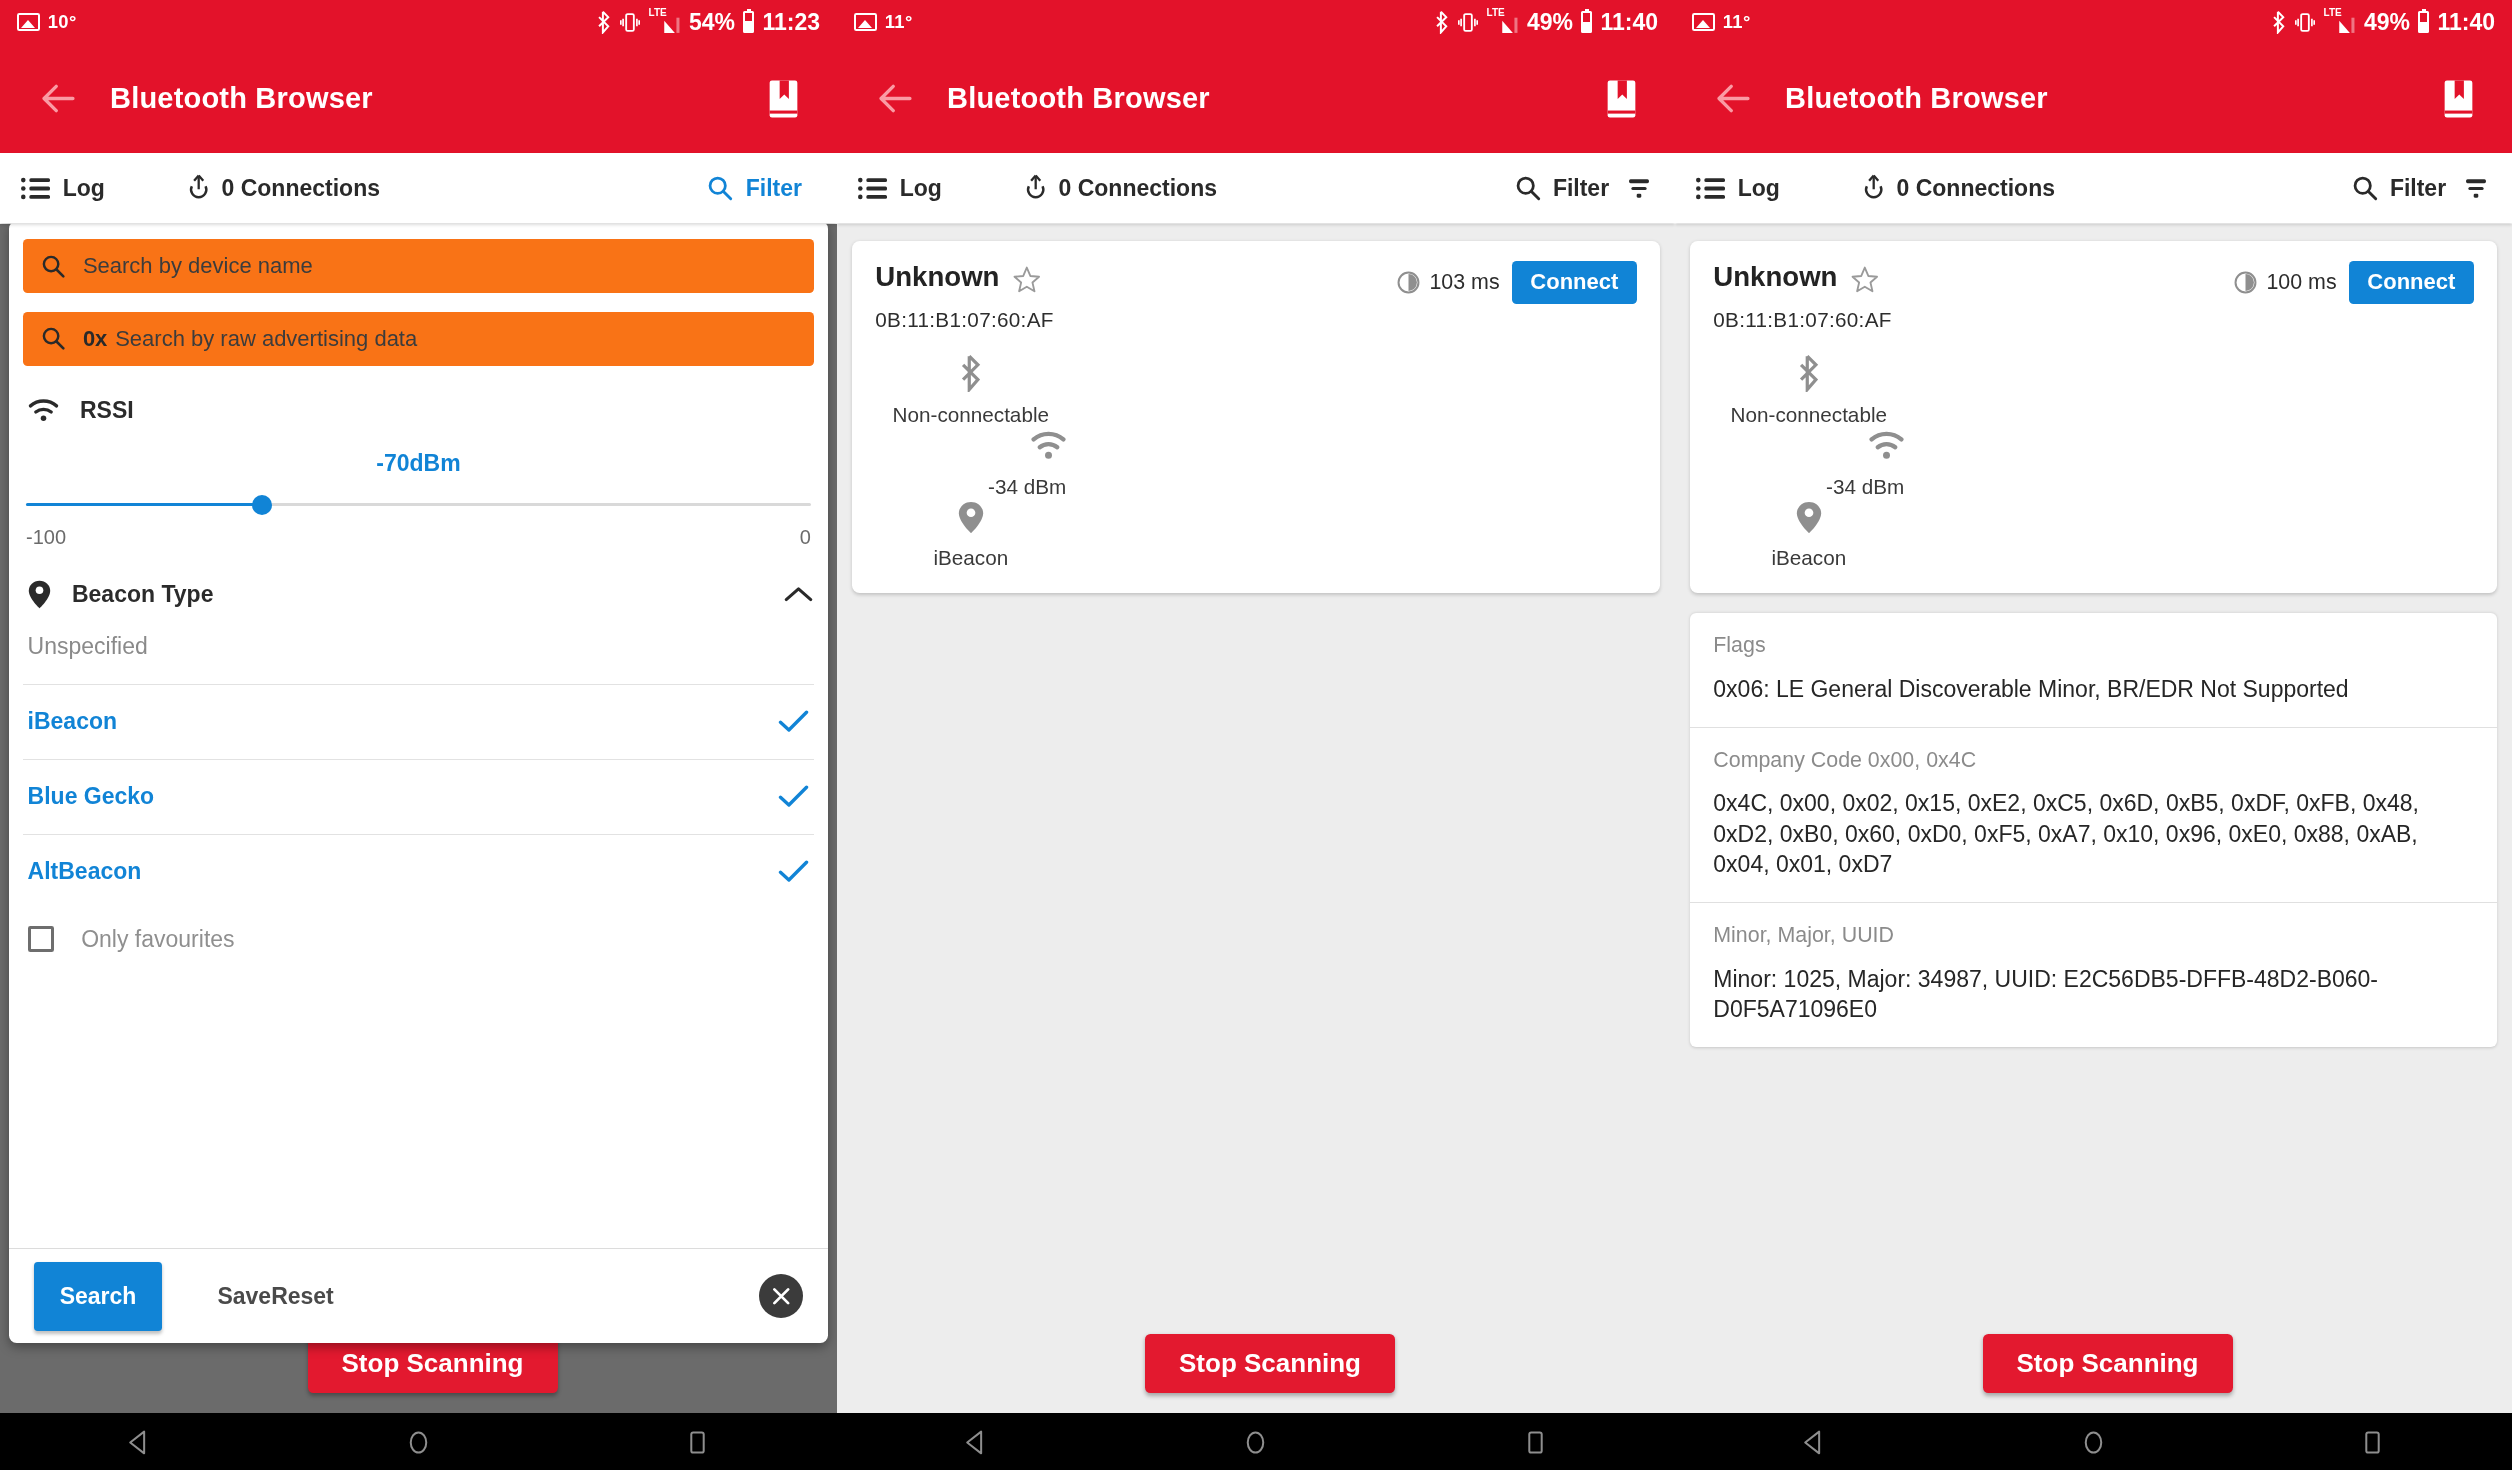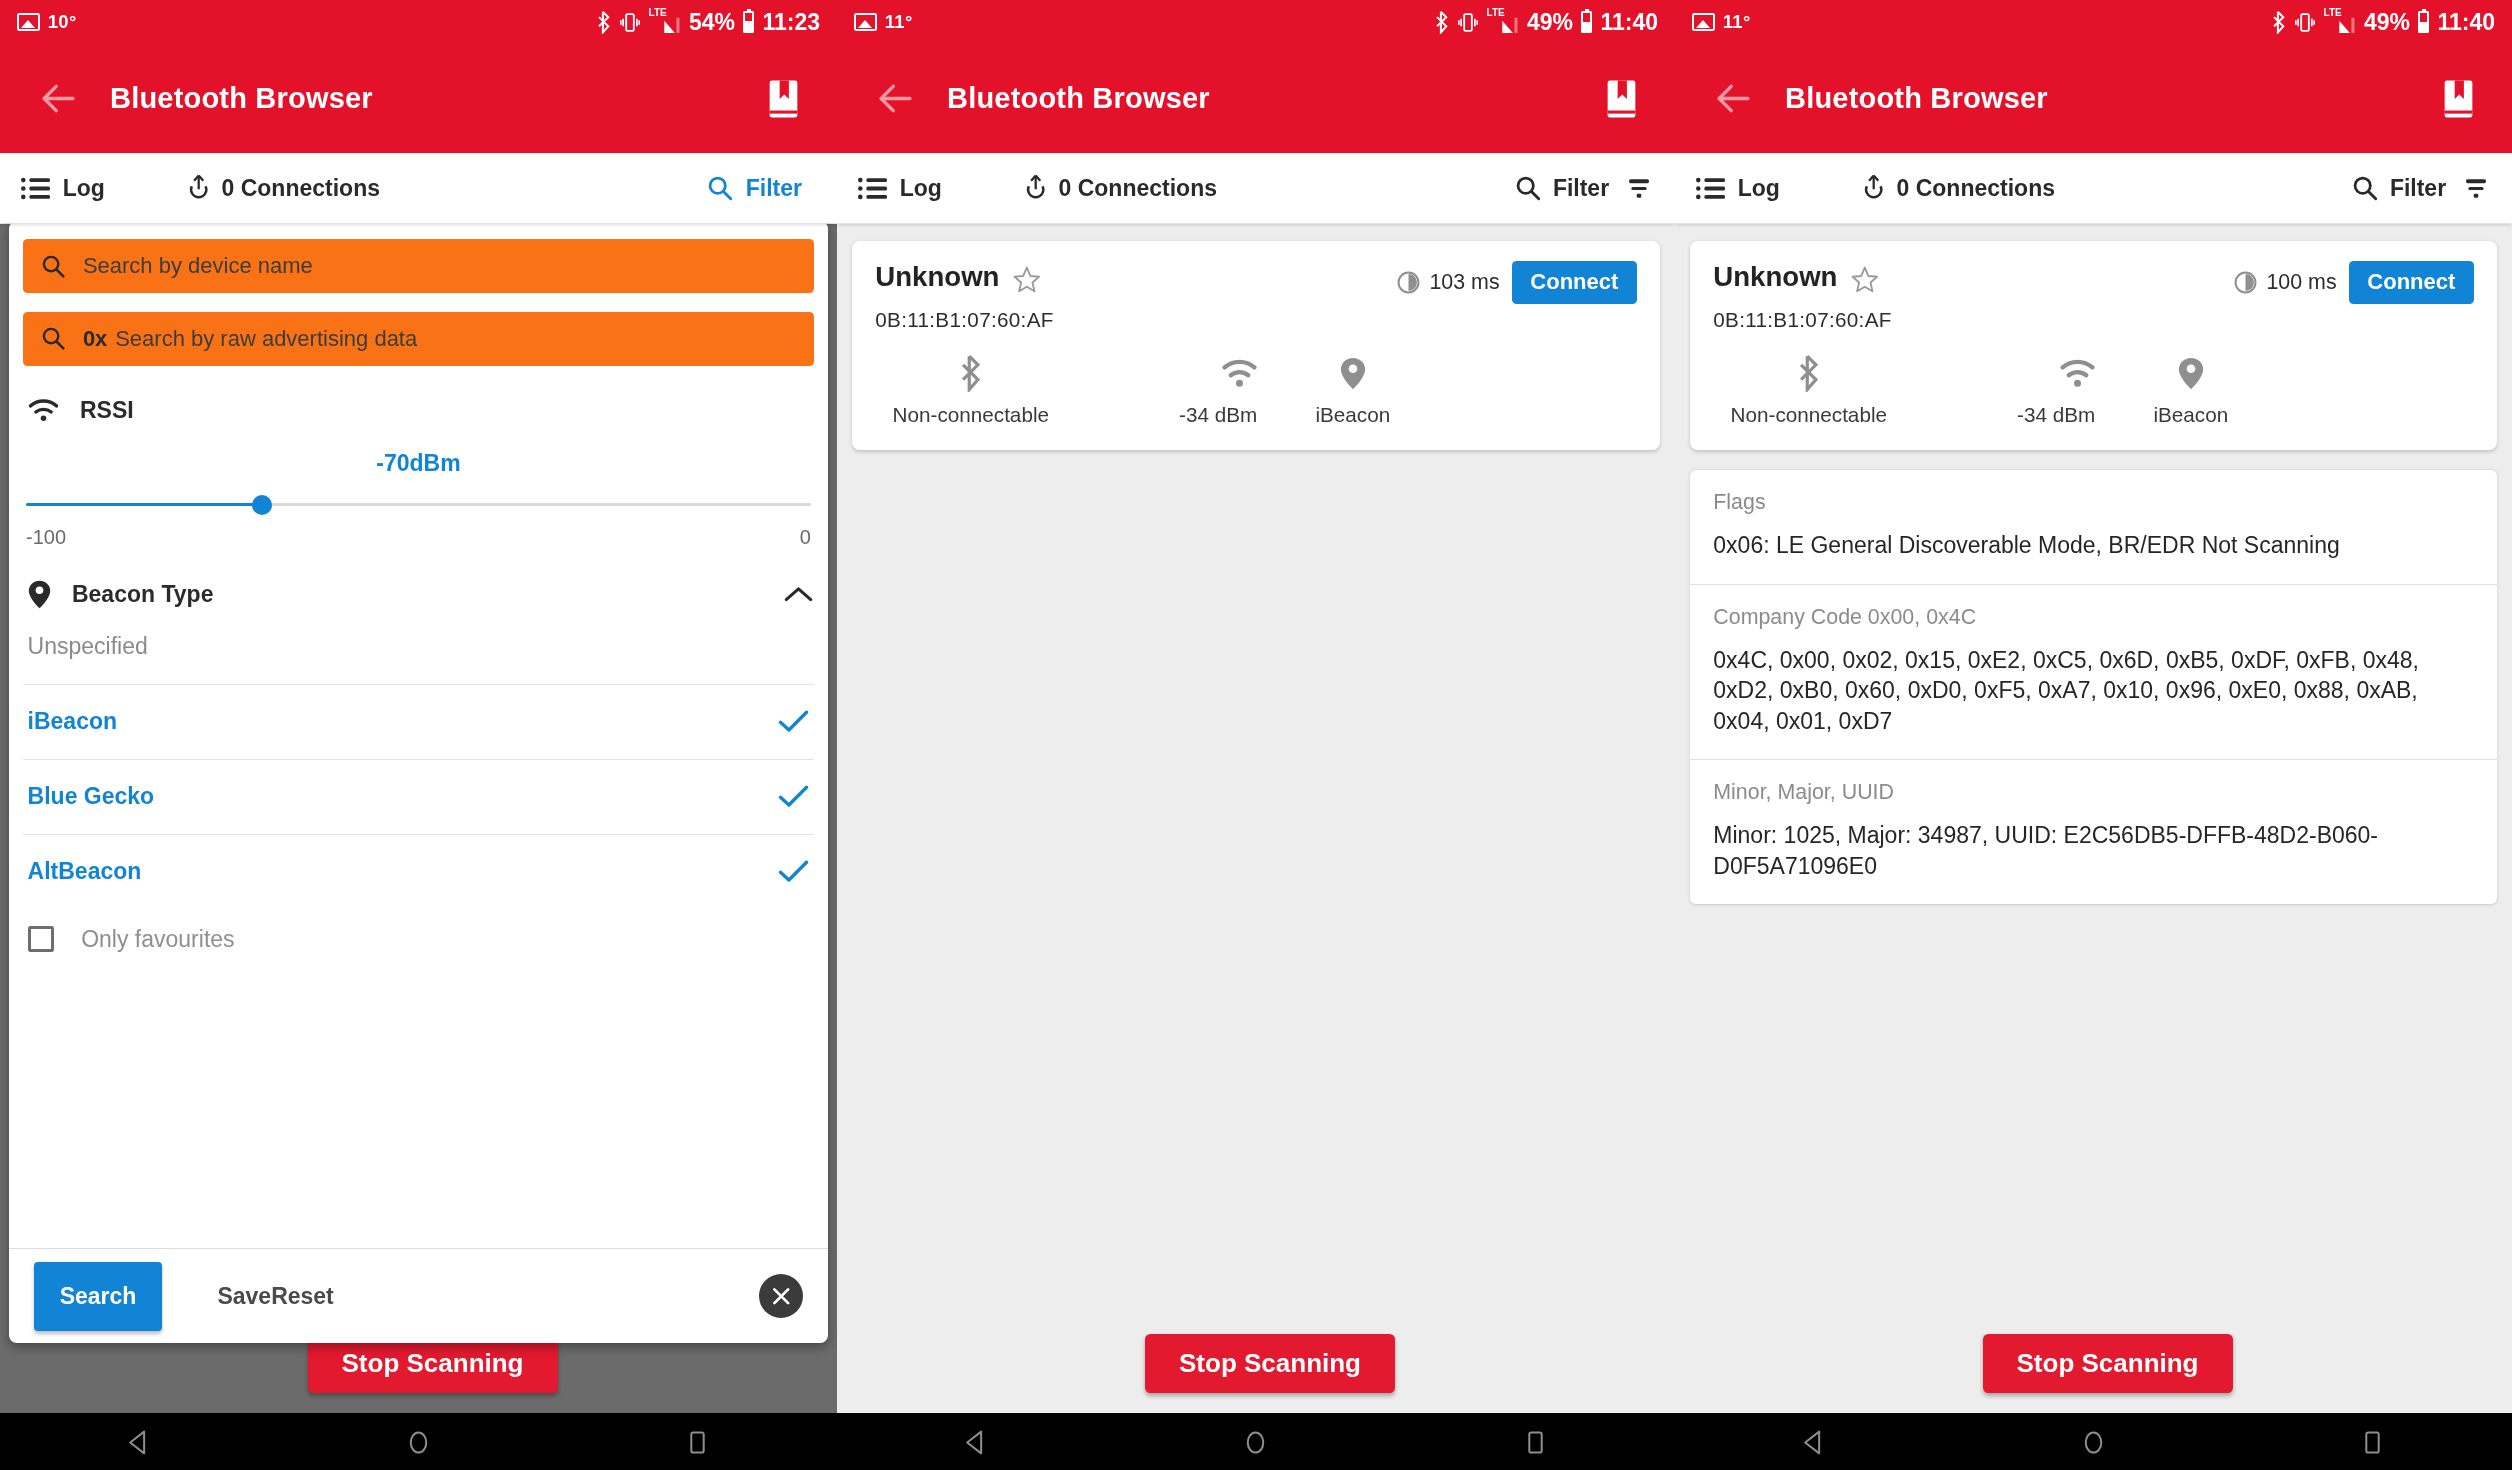--- a/index.html
+++ b/index.html
@@ -156,21 +156,21 @@
   .star-ic { width: 27.6px; height: 27.6px; margin-left: 13.8px; margin-top: 4.6px; cursor: pointer; }
   .card-right { margin-left: auto; display: flex; align-items: center; gap: 12.3px; }
   .ms-box { display: flex; align-items: center; gap: 9.2px; }
   .ms-txt { font-size: 21.4px; color: #2d2d2d; }
   .connect-btn {
     background: #1184D6; color: #fff; border: none; border-radius: 4.6px;
     padding: 8.4px 18.4px; font-size: 22px; font-weight: bold; cursor: pointer;
     font-family: "Liberation Sans", sans-serif;
   }
   .dev-mac { font-size: 20.7px; color: #2d2d2d; margin-top: 4.6px; letter-spacing: 0.3px; }
-  .card-meta { display: flex; margin-top: 23px; }
+  .card-meta { display: flex; margin-top: 23px; flex-direction: column; }
   .meta-col { display: flex; flex-direction: column; align-items: center; }
   .meta-col .lb { font-size: 20.7px; color: #3a3a3a; margin-top: 10.7px; }
   .meta-1 { width: 191px; }
   .meta-2 { width: 191px; align-items: flex-end; }
   .meta-3 { width: 191px; }
 
   
   .detail-card {
     background: #fff; border-radius: 6.1px; margin: 20px 15.3px 0 15.3px;
     box-shadow: 0 0.8px 3.1px rgba(0,0,0,.16); overflow: hidden;
@@ -635,21 +635,21 @@
               <circle cx="15" cy="13.5" r="5" fill="#fff"></circle>
             </svg>
             <span class="lb">iBeacon</span>
           </div>
         </div>
       </div>
 
       <div class="detail-card">
         <div class="detail-sec">
           <div class="d-key">Flags</div>
-          <div class="d-val">0x06: LE General Discoverable Mode, BR/EDR Not Scanning</div>
+          <div class="d-val">0x06: LE General Discoverable Minor, BR/EDR Not Supported</div>
         </div>
         <div class="detail-sec">
           <div class="d-key">Company Code 0x00, 0x4C</div>
           <div class="d-val">0x4C, 0x00, 0x02, 0x15, 0xE2, 0xC5, 0x6D, 0xB5, 0xDF, 0xFB, 0x48, 0xD2, 0xB0, 0x60, 0xD0, 0xF5, 0xA7, 0x10, 0x96, 0xE0, 0x88, 0xAB, 0x04, 0x01, 0xD7</div>
         </div>
         <div class="detail-sec">
           <div class="d-key">Minor, Major, UUID</div>
           <div class="d-val">Minor: 1025, Major: 34987, UUID: E2C56DB5-DFFB-48D2-B060-D0F5A71096E0</div>
         </div>
       </div>

